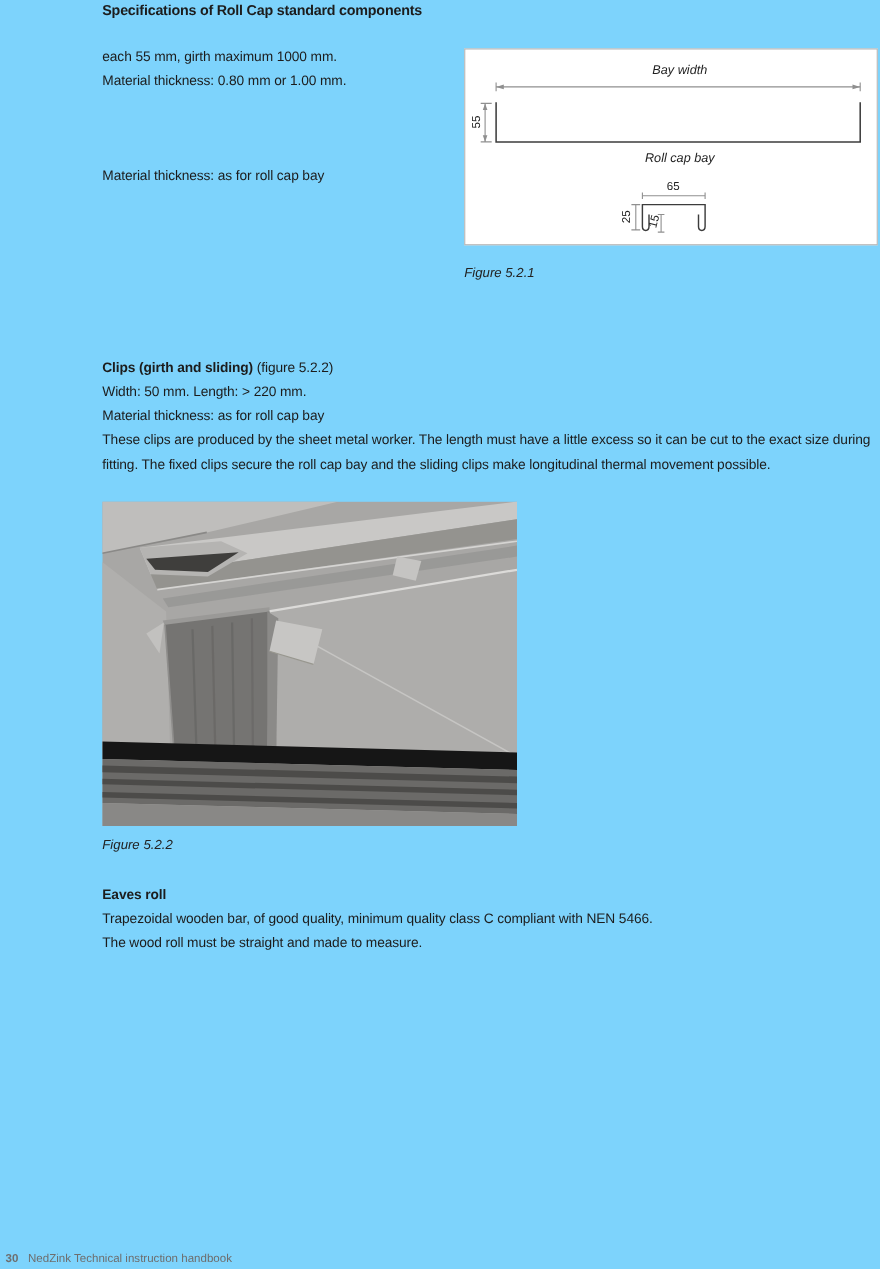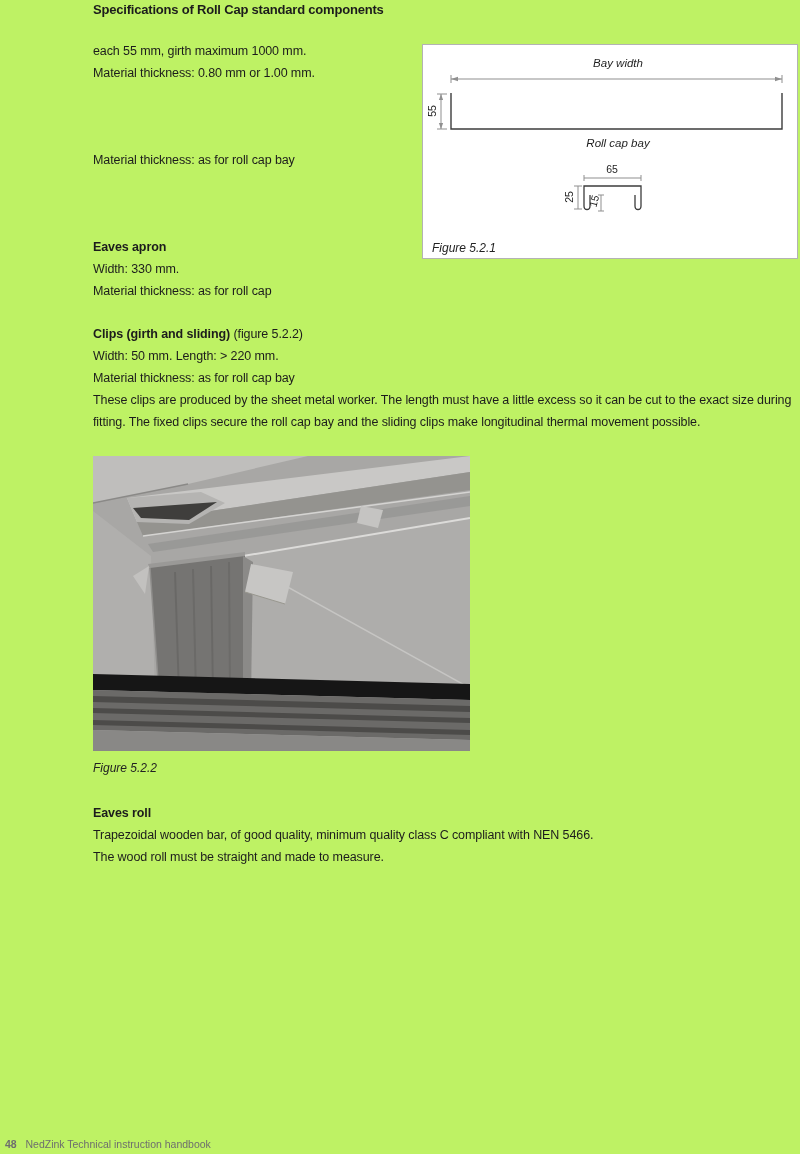--- a/index.html
+++ b/index.html
@@ -1,21 +1,21 @@
 <!DOCTYPE html>
 <html><head>
 <meta charset="utf-8">
 <style>
   * { margin: 0; padding: 0; box-sizing: border-box; }
   html, body { background: #ffffff; }
   .page {
     position: relative;
     width: 800px;
     height: 1154px;
-    background: #bef264;
+    background: #7dd3fc;
     font-family: "Liberation Sans", sans-serif;
     color: #1c1c1c;
     overflow: hidden;
   }
   .abs { position: absolute; }
   .page-title {
     font-size: 13px;
     font-weight: bold;
     line-height: 18px;
     letter-spacing: -0.2px;
@@ -59,34 +59,29 @@
 
   <div class="abs body-text" style="left:93px; top:40px; width:330px;">
     <div>each 55 mm, girth maximum 1000 mm.</div>
     <div>Material thickness: 0.80 mm or 1.00 mm.</div>
   </div>
 
   <div class="abs body-text" style="left:93px; top:149px; width:330px;">
     <div>Material thickness: as for roll cap bay</div>
   </div>
 
-  <div class="abs body-text" style="left:93px; top:236px; width:330px;">
-    <div class="sec-heading"><span>Eaves apron</span></div>
-    <div>Width: 330 mm.</div>
-    <div>Material thickness: as for roll cap</div>
-  </div>
 
   <div class="abs body-text" style="left:93px; top:323px; width:705px;">
     <div class="sec-heading"><span>Clips (girth and sliding)</span> <span class="ref">(figure 5.2.2)</span></div>
     <div>Width: 50 mm. Length: &gt; 220 mm.</div>
     <div>Material thickness: as for roll cap bay</div>
     <div>These clips are produced by the sheet metal worker. The length must have a little excess so it can be cut to the exact size during fitting. The fixed clips secure the roll cap bay and the sliding clips make longitudinal thermal movement possible.</div>
   </div>
 
-  <div class="abs figure-box" style="left:422px; top:44px; width:376px; height:215px;">
+  <div class="abs figure-box" style="left:422px; top:44px; width:376px; height:179px;">
     <svg width="374" height="187" viewBox="0 0 374 187">
 
       <text x="195" y="22" text-anchor="middle" class="ital-label">Bay width</text>
 
       <g stroke="#8f8f8f" stroke-width="1">
         <line x1="28" y1="34" x2="359" y2="34"></line>
         <line x1="28" y1="30" x2="28" y2="38"></line>
         <line x1="359" y1="30" x2="359" y2="38"></line>
       </g>
       <polygon points="28,34 35,31.8 35,36.2" fill="#8f8f8f"></polygon>
@@ -123,21 +118,21 @@
 
       <g stroke="#8f8f8f" stroke-width="1">
         <line x1="178" y1="150" x2="178" y2="166"></line>
         <line x1="175" y1="150" x2="181" y2="150"></line>
         <line x1="175" y1="166" x2="181" y2="166"></line>
       </g>
       <text x="171" y="160" text-anchor="middle" class="dim-label" transform="rotate(-75 171 156)">15</text>
     </svg>
   </div>
 
-  <div class="abs fig-caption" style="left:432px; top:240px;">Figure 5.2.1</div>
+  <div class="abs fig-caption" style="left:422px; top:240px;">Figure 5.2.1</div>
 
   <div class="abs" style="left:93px; top:456px; width:377px; height:295px;">
     <svg width="377" height="295" viewBox="0 0 377 295">
 
       <rect x="0" y="0" width="377" height="295" fill="#a8a7a5"></rect>
 
       <polygon points="0,0 215,0 95,28 0,47" fill="#bfbebc"></polygon>
       <line x1="0" y1="47" x2="95" y2="28" stroke="#8a8987" stroke-width="1.5"></line>
 
       <polygon points="150,100 377,62 377,240 160,240" fill="#aeadab"></polygon>
@@ -182,16 +177,16 @@
 
   <div class="abs fig-caption" style="left:93px; top:760px;">Figure 5.2.2</div>
 
   <div class="abs body-text" style="left:93px; top:802px; width:705px;">
     <div class="sec-heading"><span>Eaves roll</span></div>
     <div>Trapezoidal wooden bar, of good quality, minimum quality class C compliant with NEN 5466.</div>
     <div>The wood roll must be straight and made to measure.</div>
   </div>
 
   <div class="abs footer" style="left:5px; top:1137px;">
-    <span class="pgnum">48</span>&nbsp;&nbsp;&nbsp;<span>NedZink Technical instruction handbook</span>
+    <span class="pgnum">30</span>&nbsp;&nbsp;&nbsp;<span>NedZink Technical instruction handbook</span>
   </div>
 
 </div>
 
 </body></html>

